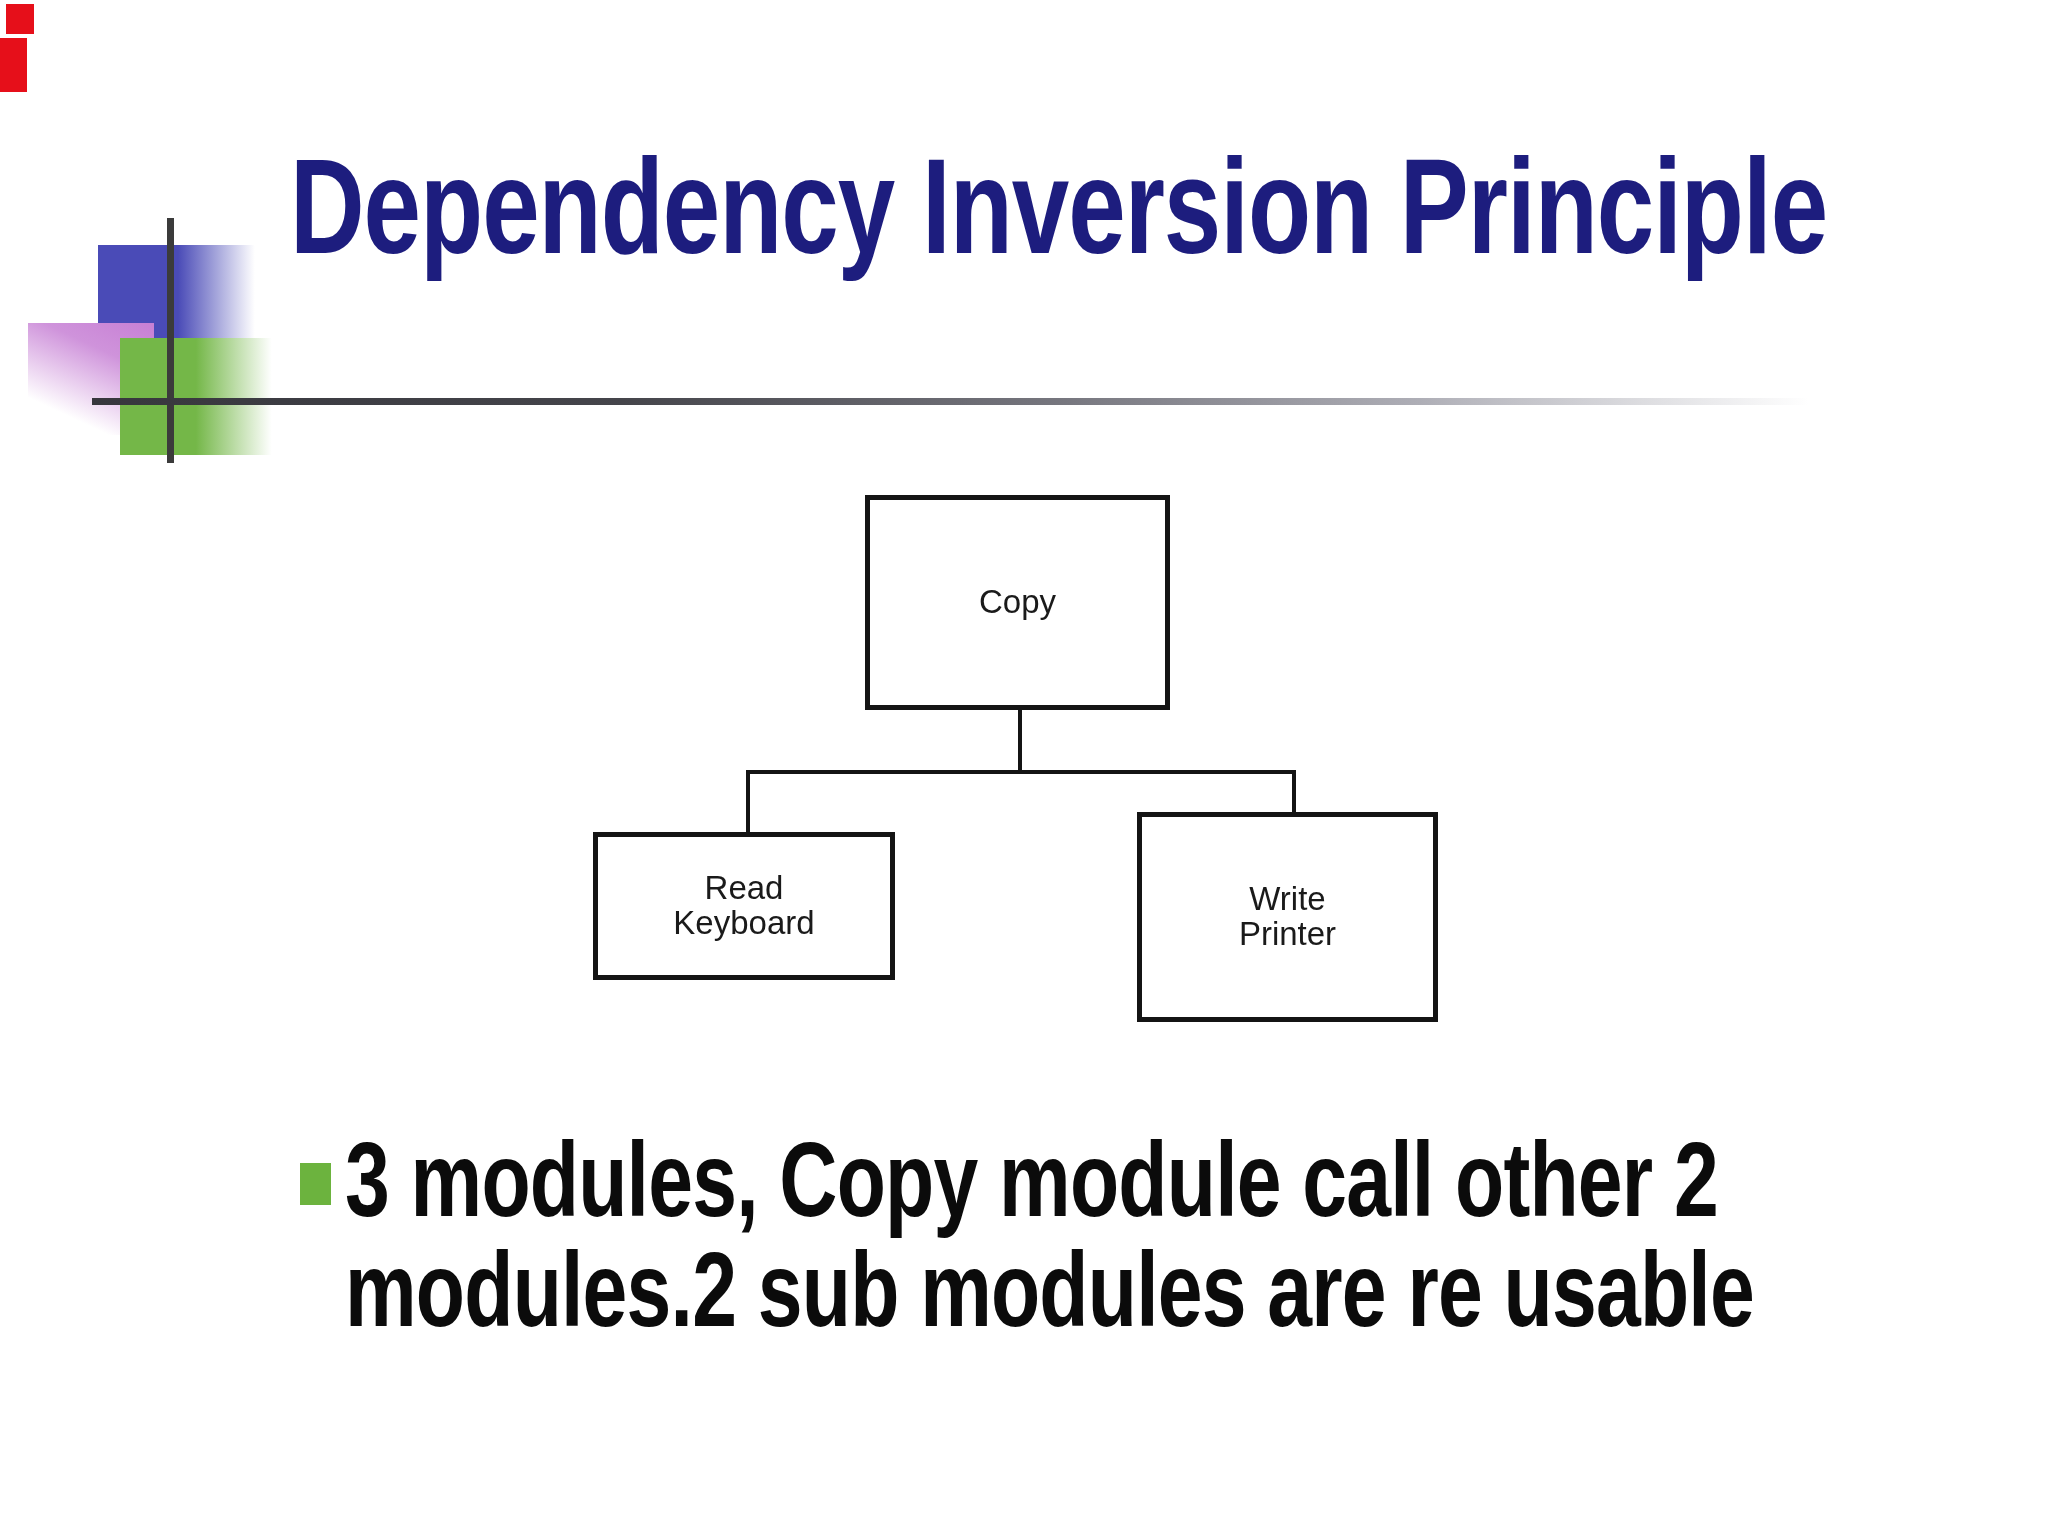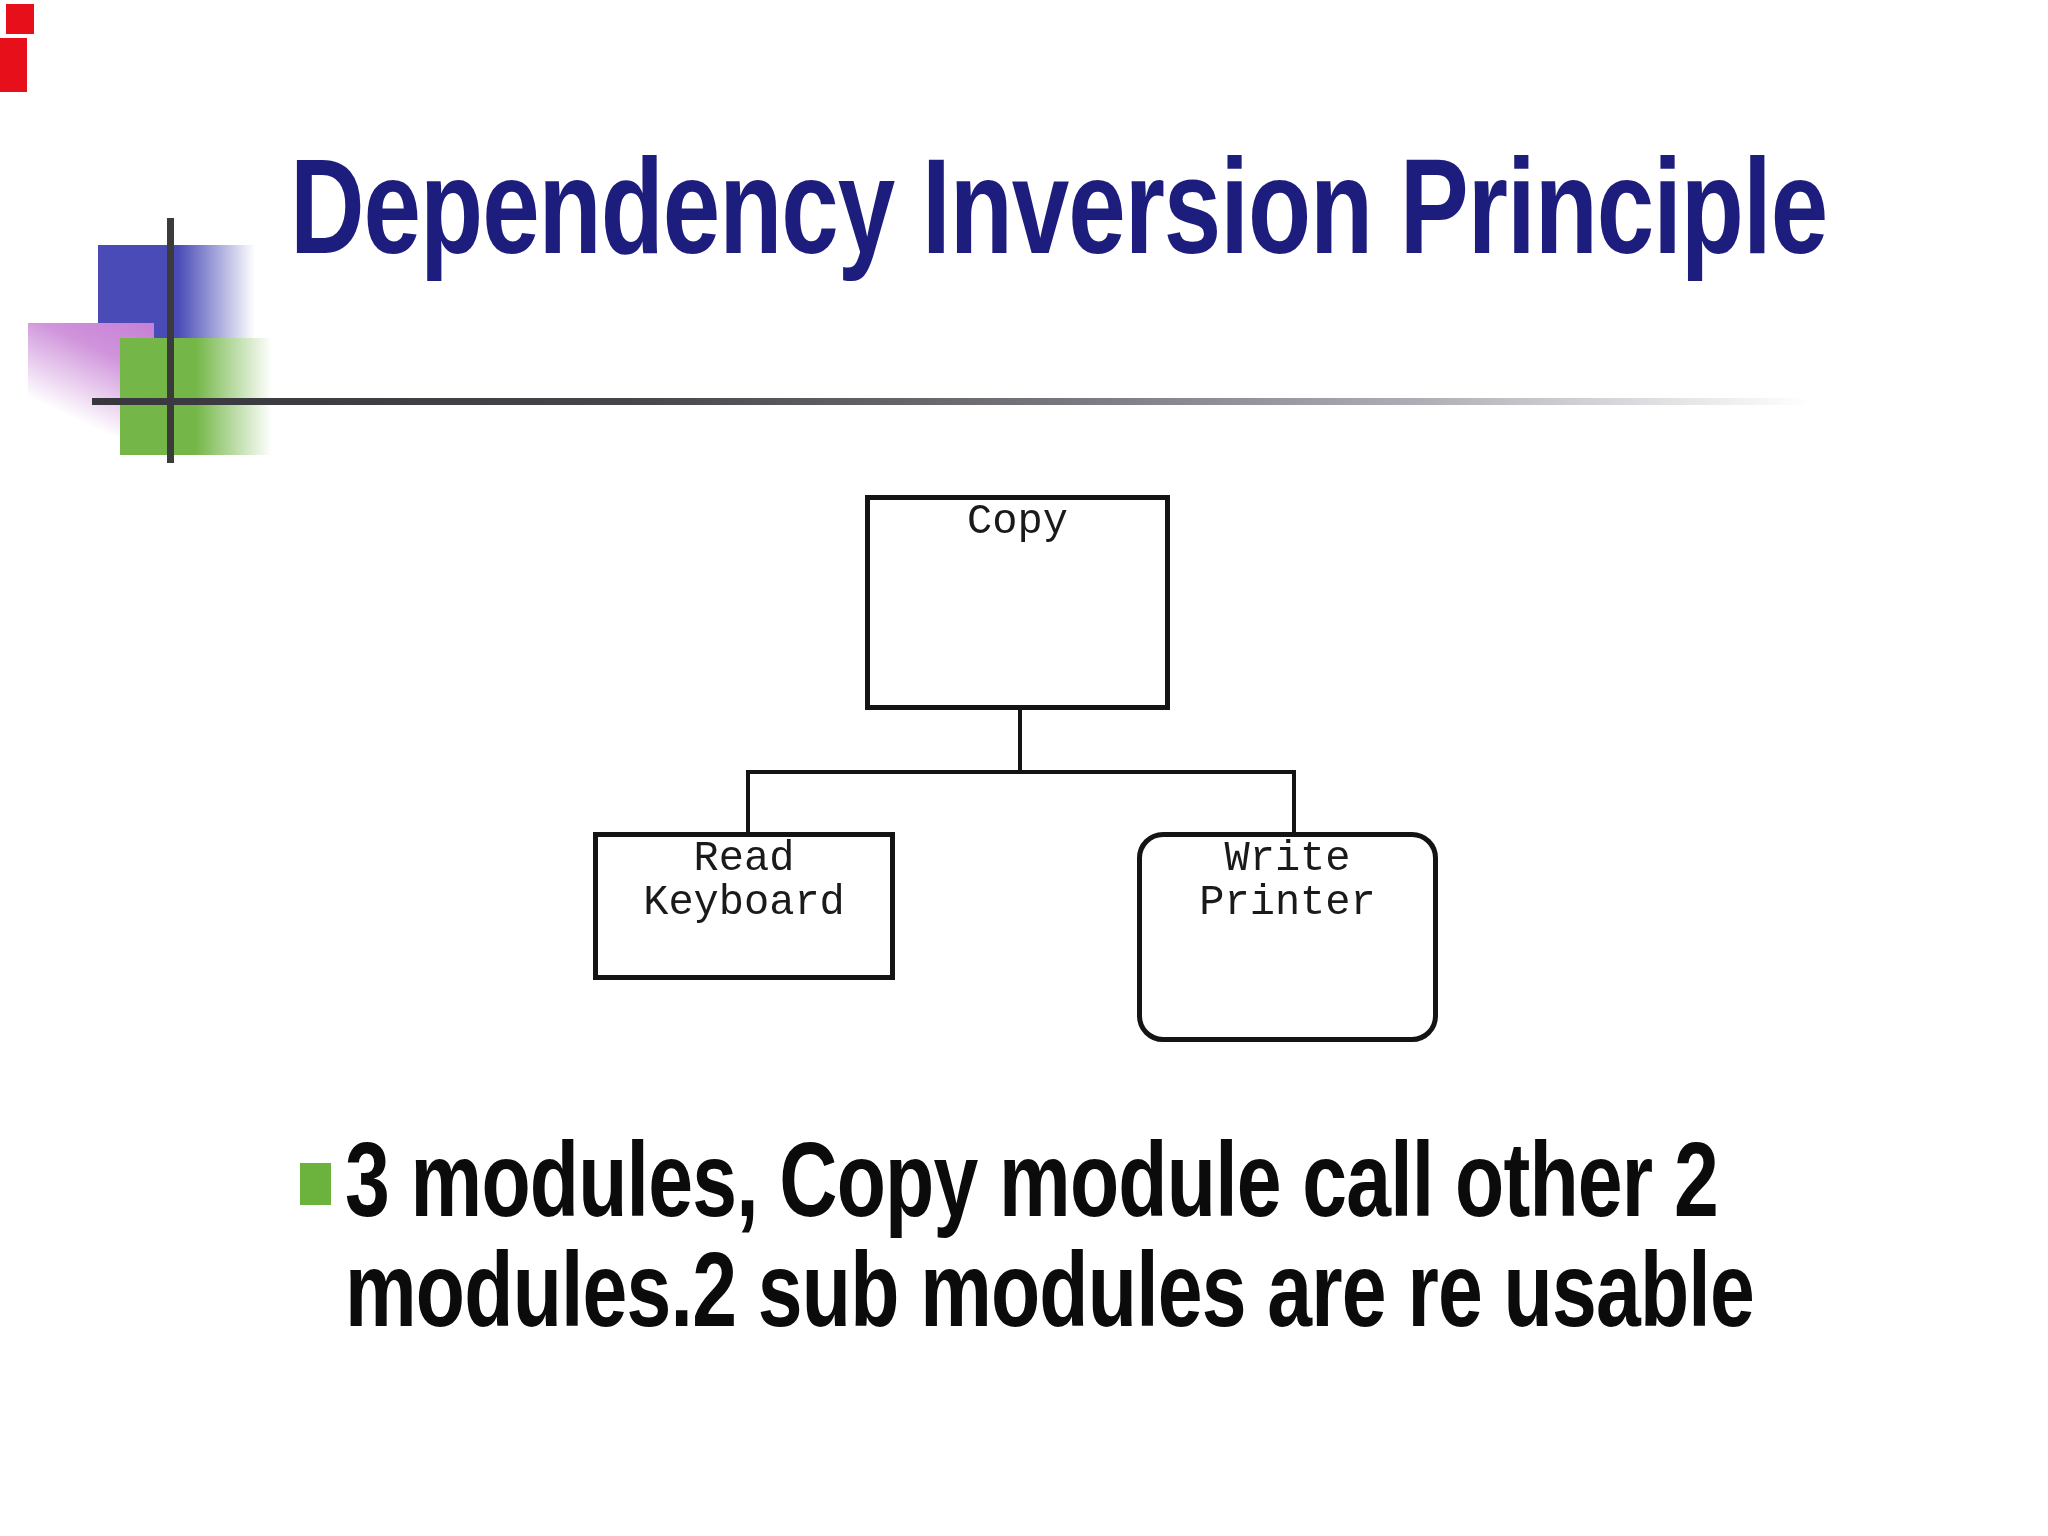--- a/index.html
+++ b/index.html
@@ -66,31 +66,32 @@
     transform: scaleX(0.76);
     transform-origin: 0 0;
   }
 
   
   .module-box {
     border: 5px solid var(--box-border, #141414);
     background: #ffffff;
     box-sizing: border-box;
     display: flex;
+    align-items: center;
     justify-content: center;
     text-align: center;
-    font-family: Liberation Mono, monospace;
-    font-size: 42px;
+    font-family: Liberation Sans, sans-serif;
+    font-size: 33px;
     line-height: 1.05;
     color: var(--label-ink, #1A1A1A);
     white-space: pre-line;
   }
   .box-copy  { left: 865px;  top: 495px; width: 305px; height: 215px; }
   .box-read  { left: 593px;  top: 832px; width: 302px; height: 148px; }
-  .box-write { left: 1137px; top: 832px; width: 301px; height: 210px; border-radius: 26px; }
+  .box-write { left: 1137px; top: 812px; width: 301px; height: 210px; }
 
   .connector { background: var(--box-border, #141414); position: absolute; }
   .conn-stem  { left: 1018px; top: 710px; width: 4px;   height: 62px; }
   .conn-cross { left: 746px;  top: 770px; width: 550px; height: 4px;  }
   .conn-left  { left: 746px;  top: 770px; width: 4px;   height: 64px; }
   .conn-right { left: 1292px; top: 770px; width: 4px;   height: 64px; }
 
   
   .bullet-marker {
     left: 300px; top: 1163px; width: 31px; height: 42px;

